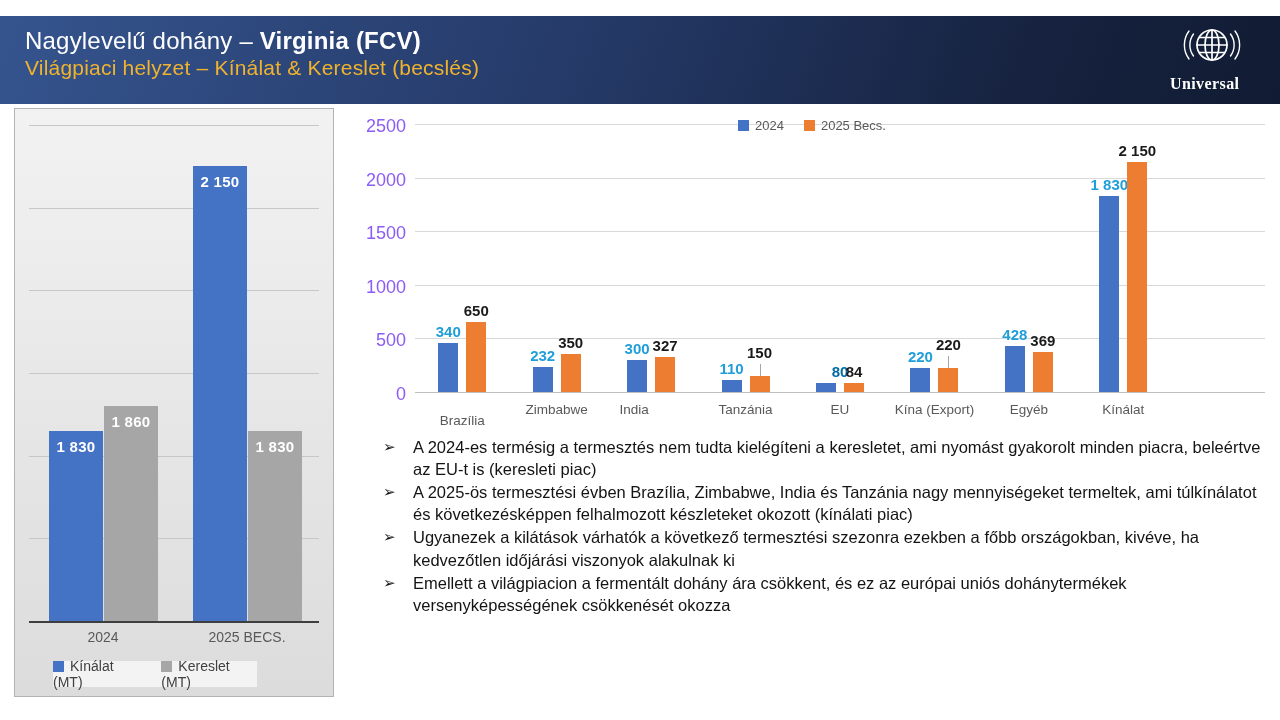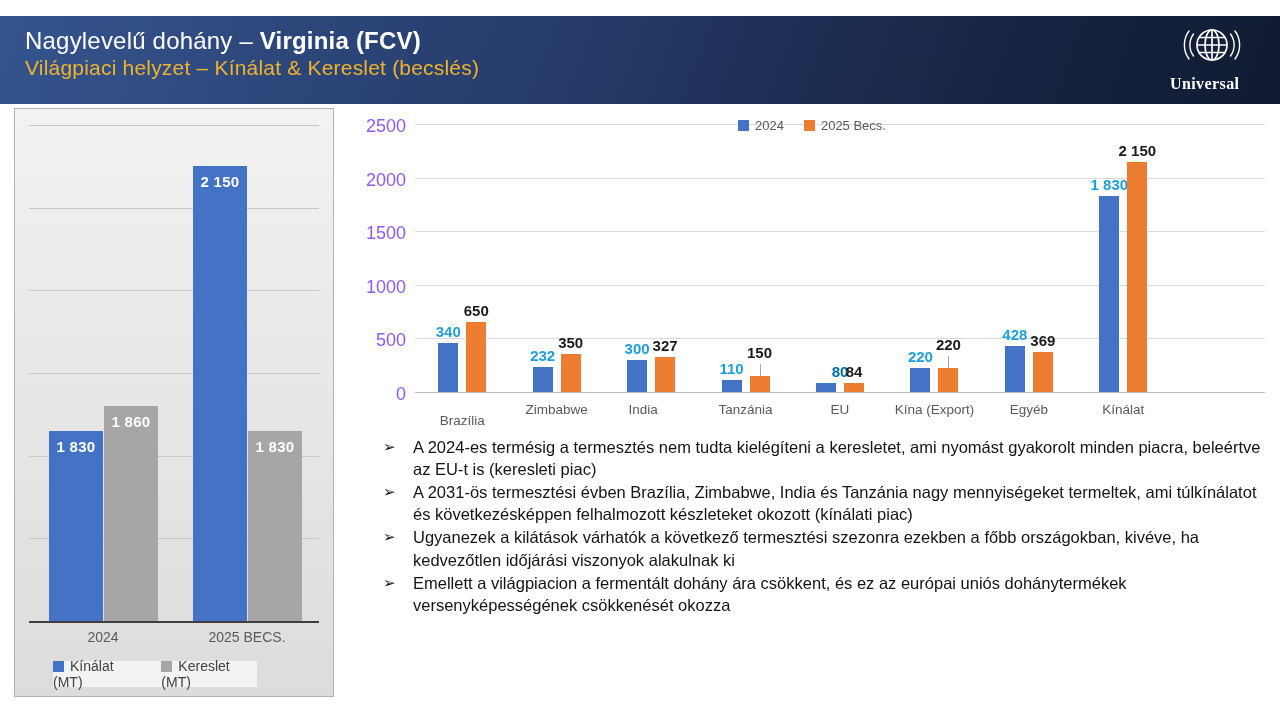--- a/index.html
+++ b/index.html
@@ -122,21 +122,21 @@
       <div class="cat" style="left: 55px; width: 94.4444px; top: 292px; margin-top: 11px;">Brazília</div>
       <div class="bar" style="left: 172.667px; top: 257.13px; height: 24.8704px; background: rgb(68, 114, 196);"></div>
       <div class="dlabel" style="left: 182.667px; top: 237.13px; color: rgb(31, 158, 217);">232</div>
       <div class="bar" style="left: 200.667px; top: 244.48px; height: 37.52px; background: rgb(237, 125, 49);"></div>
       <div class="dlabel" style="left: 210.667px; top: 224.48px; color: rgb(26, 26, 26);">350</div>
       <div class="cat" style="left: 149.444px; width: 94.4444px; top: 292px;">Zimbabwe</div>
       <div class="bar" style="left: 267.111px; top: 249.84px; height: 32.16px; background: rgb(68, 114, 196);"></div>
       <div class="dlabel" style="left: 277.111px; top: 229.84px; color: rgb(31, 158, 217);">300</div>
       <div class="bar" style="left: 295.111px; top: 246.946px; height: 35.0544px; background: rgb(237, 125, 49);"></div>
       <div class="dlabel" style="left: 305.111px; top: 226.946px; color: rgb(26, 26, 26);">327</div>
-      <div class="cat" style="left: 236px; width: 94.4444px; top: 292px;">India</div>
+      <div class="cat" style="left: 227px; width: 94.4444px; top: 292px;">India</div>
       <div class="bar" style="left: 361.556px; top: 270.208px; height: 11.792px; background: rgb(68, 114, 196);"></div>
       <div class="dlabel" style="left: 371.556px; top: 250.208px; color: rgb(31, 158, 217);">110</div>
       <div class="bar" style="left: 389.556px; top: 265.92px; height: 16.08px; background: rgb(237, 125, 49);"></div>
       <div class="leader" style="left: 399.556px; height: 12px; top: 253.92px;"></div>
       <div class="dlabel" style="left: 399.556px; top: 233.92px; color: rgb(26, 26, 26);">150</div>
       <div class="cat" style="left: 338.333px; width: 94.4444px; top: 292px;">Tanzánia</div>
       <div class="bar" style="left: 456px; top: 273.424px; height: 8.576px; background: rgb(68, 114, 196);"></div>
       <div class="dlabel" style="left: 480px; top: 253.424px; color: #0369a1;">80</div>
       <div class="bar" style="left: 484px; top: 272.995px; height: 9.0048px; background: rgb(237, 125, 49);"></div>
       <div class="dlabel" style="left: 494px; top: 252.995px; color: rgb(26, 26, 26);">84</div>
@@ -159,21 +159,21 @@
       <div class="cat" style="left: 716.111px; width: 94.4444px; top: 292px;">Kínálat</div>
     </div>
 
   <ul class="bullets" id="bullets">
       <li>
         <span class="mk">➢</span>
         <span class="tx">A 2024-es termésig a termesztés nem tudta kielégíteni a keresletet, ami nyomást gyakorolt minden piacra, beleértve az EU-t is (keresleti piac)</span>
       </li>
       <li>
         <span class="mk">➢</span>
-        <span class="tx">A 2031-ös termesztési évben Brazília, Zimbabwe, India és Tanzánia nagy mennyiségeket termeltek, ami túlkínálatot és következésképpen felhalmozott készleteket okozott (kínálati piac)</span>
+        <span class="tx">A 2025-ös termesztési évben Brazília, Zimbabwe, India és Tanzánia nagy mennyiségeket termeltek, ami túlkínálatot és következésképpen felhalmozott készleteket okozott (kínálati piac)</span>
       </li>
       <li>
         <span class="mk">➢</span>
         <span class="tx">Ugyanezek a kilátások várhatók a következő termesztési szezonra ezekben a főbb országokban, kivéve, ha kedvezőtlen időjárási viszonyok alakulnak ki</span>
       </li>
       <li>
         <span class="mk">➢</span>
         <span class="tx">Emellett a világpiacion a fermentált dohány ára csökkent, és ez az európai uniós dohánytermékek versenyképességének csökkenését okozza</span>
       </li>
     </ul>

